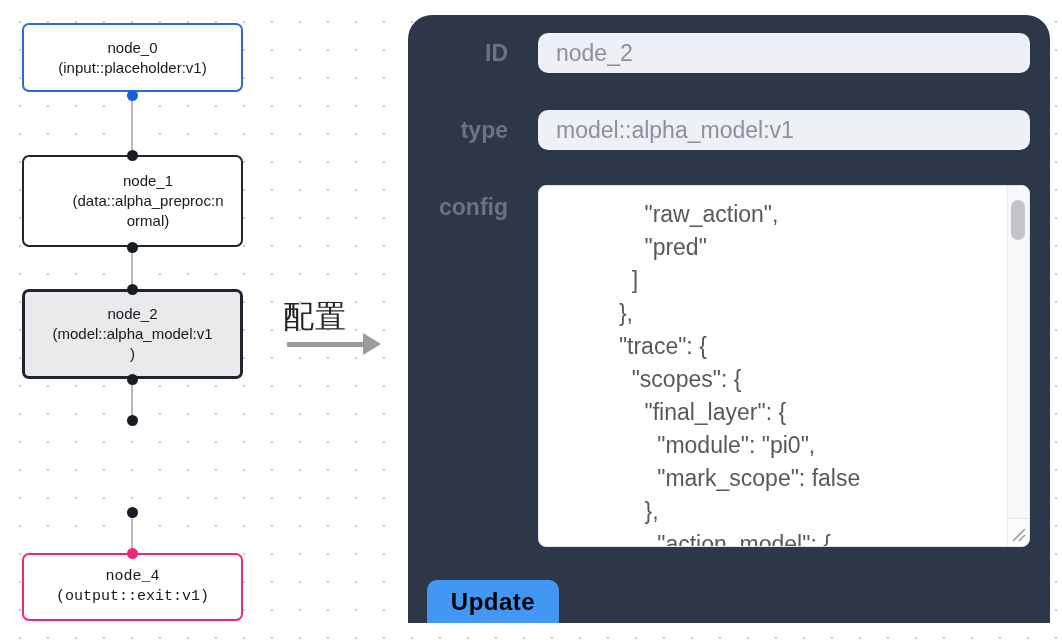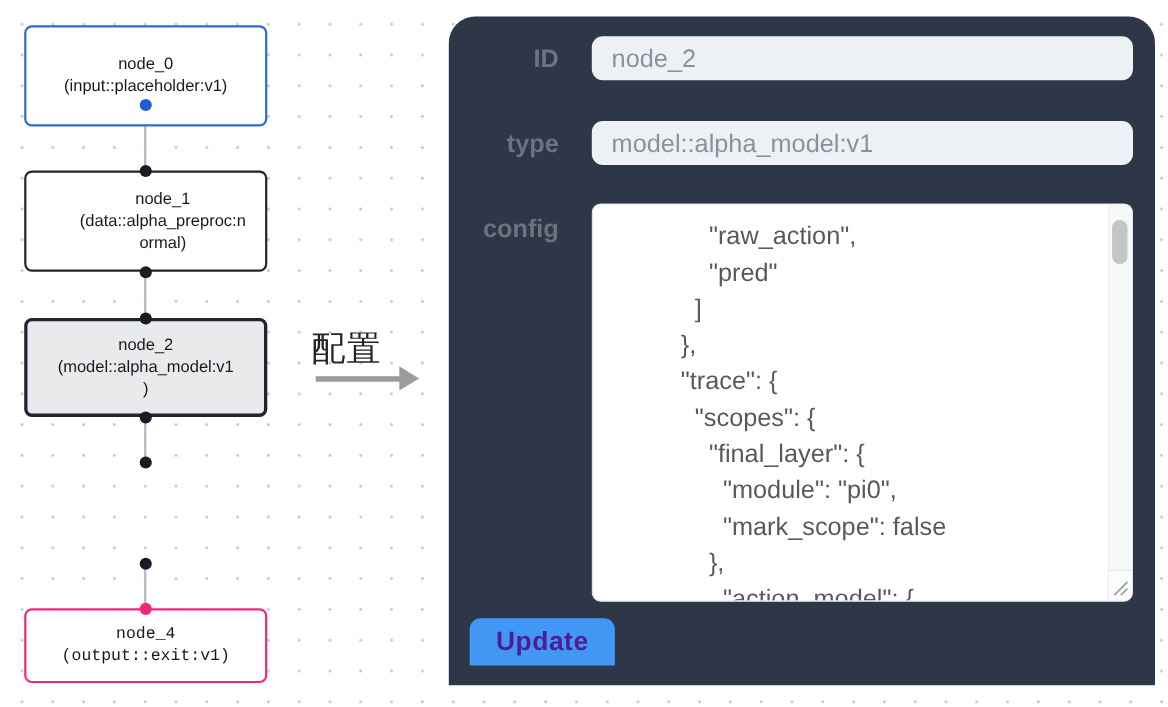--- a/index.html
+++ b/index.html
@@ -27,21 +27,21 @@
     display: flex;
     align-items: center;
     justify-content: center;
     text-align: center;
     font-size: 15px;
     line-height: 20px;
     color: #17191d;
     white-space: pre-line;
     z-index: 2;
   }
-  .node.n0 { top: 23px;  height: 92px; border-color: #2e6ad1; }
+  .node.n0 { top: 23px;  height: 69px; border-color: #2e6ad1; }
   .node.n1 { top: 155px; height: 92px; padding-left: 31px; }
   .node.n2 { top: 289px; height: 90px; border-width: 3px; background: #e9eaec; }
   .node.n3 { top: 420px; height: 92px; }
   .node.n4 { top: 553px; height: 68px; border-color: #f0267c; font-family: Liberation Mono, monospace; }
 
   .edge {
     position: absolute; left: 131px; width: 2px;
     background: #b5b8bc; z-index: 1;
   }
   .edge.e0 { top: 95px;  height: 60px; }
@@ -114,22 +114,22 @@
     position: absolute; right: 4px; top: 14px; width: 14px; height: 40px;
     border-radius: 7px; background: #c4c5c8;
   }
   .scroll-corner {
     position: absolute; right: 0; bottom: 0; width: 22px; height: 28px;
     background: #fcfcfc; border-left: 1px solid #ececec; border-top: 1px solid #e5e5e5;
   }
   .resize-handle { position: absolute; right: 2px; bottom: 3px; width: 18px; height: 18px; }
 
   .update-button {
-    position: absolute; left: 19px; top: 547px; width: 132px; height: 43px;
-    background: #4197f3; color: #4c1d95; border: none;
+    position: absolute; left: 19px; top: 565px; width: 132px; height: 43px;
+    background: #4197f3; color: #000000; border: none;
     border-radius: 10px 10px 0 0;
     font-size: 24px; font-weight: 600; letter-spacing: 0.5px;
     font-family: "Liberation Sans", sans-serif;
     cursor: pointer;
   }
 </style>
 </head>
 <body>
 
 <div class="canvas">

